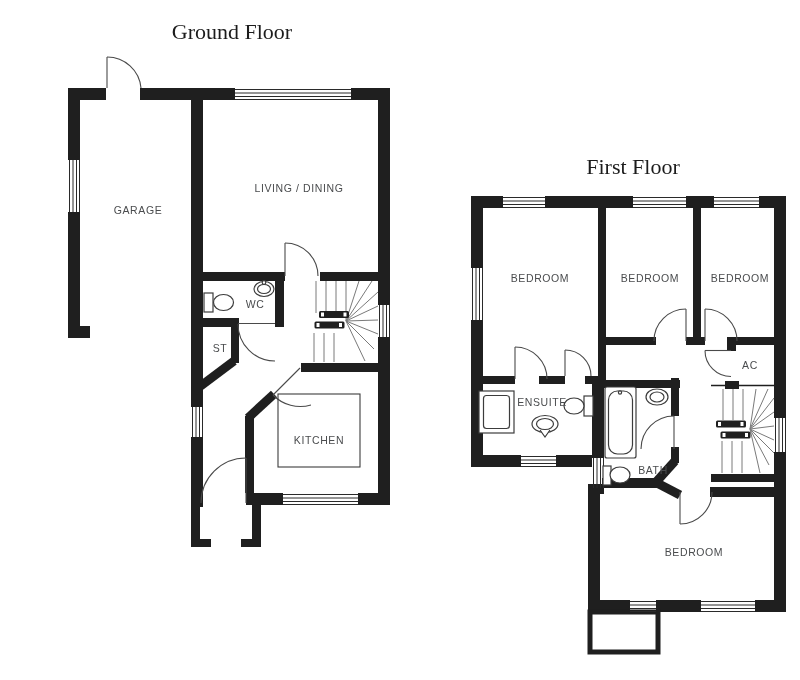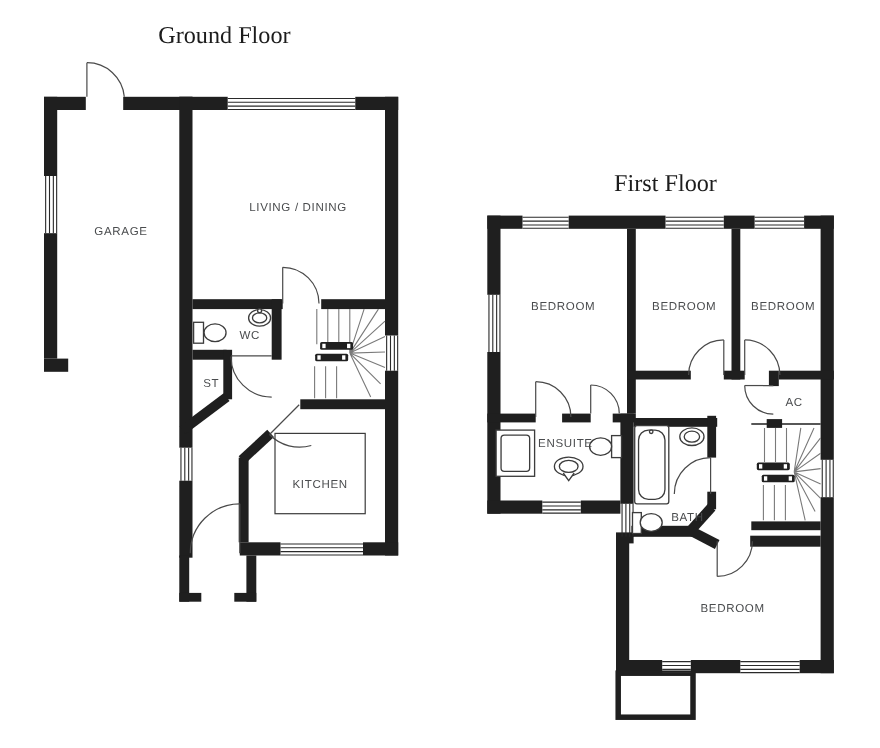--- a/index.html
+++ b/index.html
@@ -1,17 +1,17 @@
 <!DOCTYPE html>
 <html style="--wall: #1f1f1f; --line: #4a4a4a; --stair: #7a7a7a; --fixture: #3c3c3c; --label: #4a4c4e; --title: #1c1c1c; --background: #ffffff;"><head>
 <meta charset="utf-8">
 <style>
   html,body{margin:0;padding:0;background:var(--background,#fff);}
   .canvas{position:relative;width:772px;height:680px;background:var(--background,#fff);overflow:hidden;
-          font-family:"Liberation Sans",sans-serif;}
+          font-family:"Liberation Sans",sans-serif;margin-left:28px;}
   svg{position:absolute;left:0;top:0;}
   .wall{fill:var(--wall,#1f1f1f);stroke:none;}
   .wline{stroke:var(--wall,#1f1f1f);fill:none;}
   .diag{stroke:var(--wall,#1f1f1f);stroke-width:9;fill:none;stroke-linecap:butt;}
   .win{stroke:#2a2a2a;stroke-width:1;fill:none;}
   .door{stroke:var(--line,#4a4a4a);stroke-width:1.1;fill:none;}
   .stair{stroke:var(--stair,#7a7a7a);stroke-width:1;fill:none;}
   .fix{stroke:var(--fixture,#3c3c3c);stroke-width:1.2;fill:#fff;}
   .counter{stroke:var(--fixture,#3c3c3c);stroke-width:1.1;fill:none;}
   .room-label{font-family:"Liberation Sans",sans-serif;font-size:10.5px;letter-spacing:.6px;

